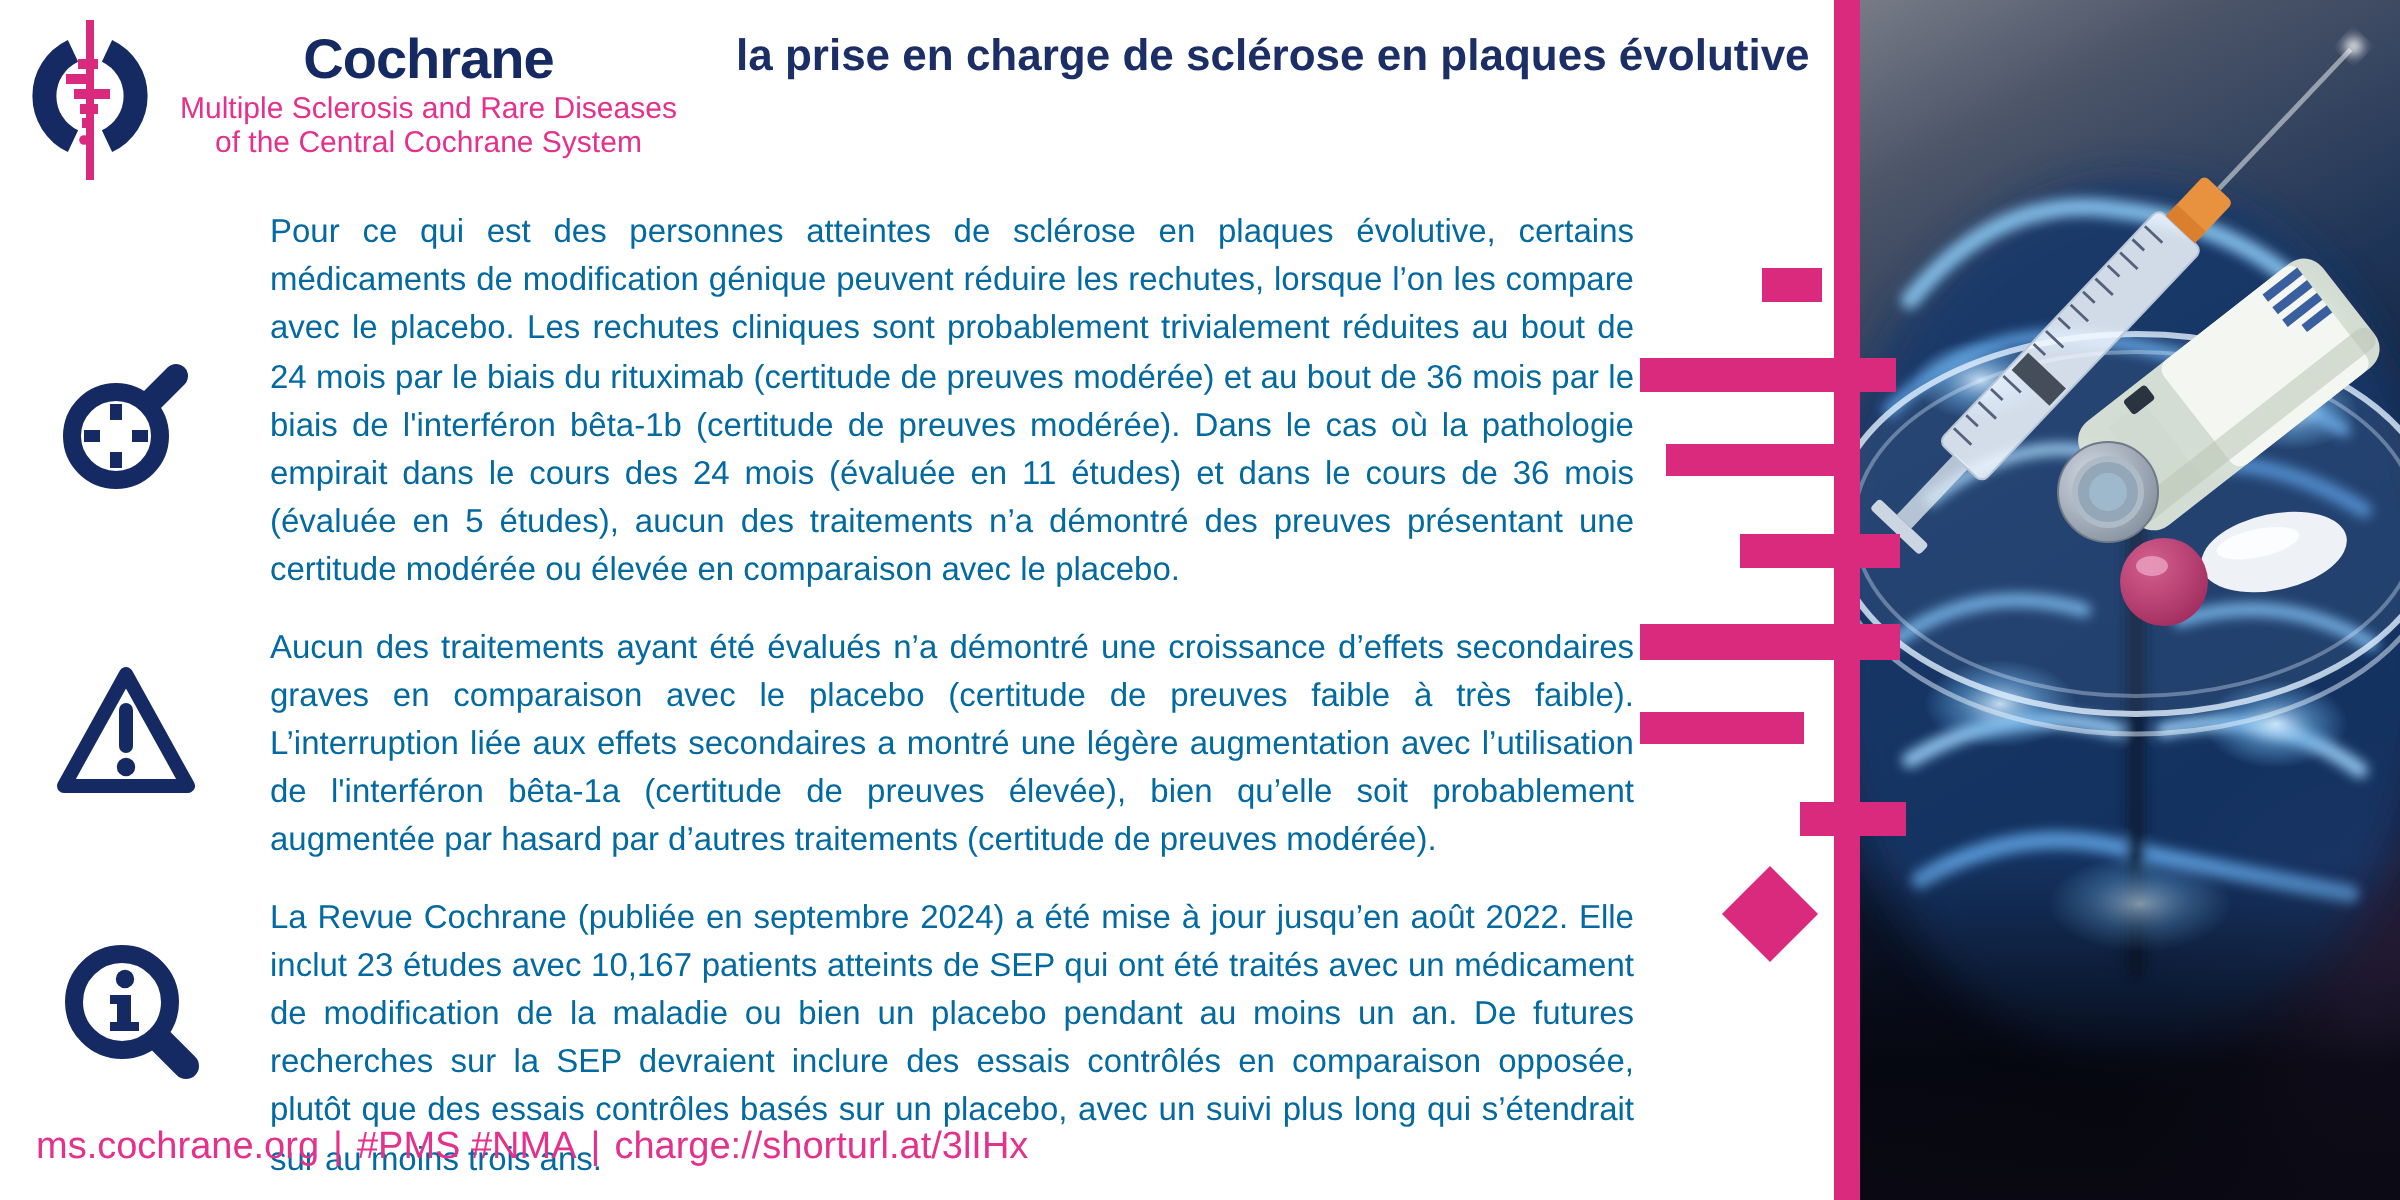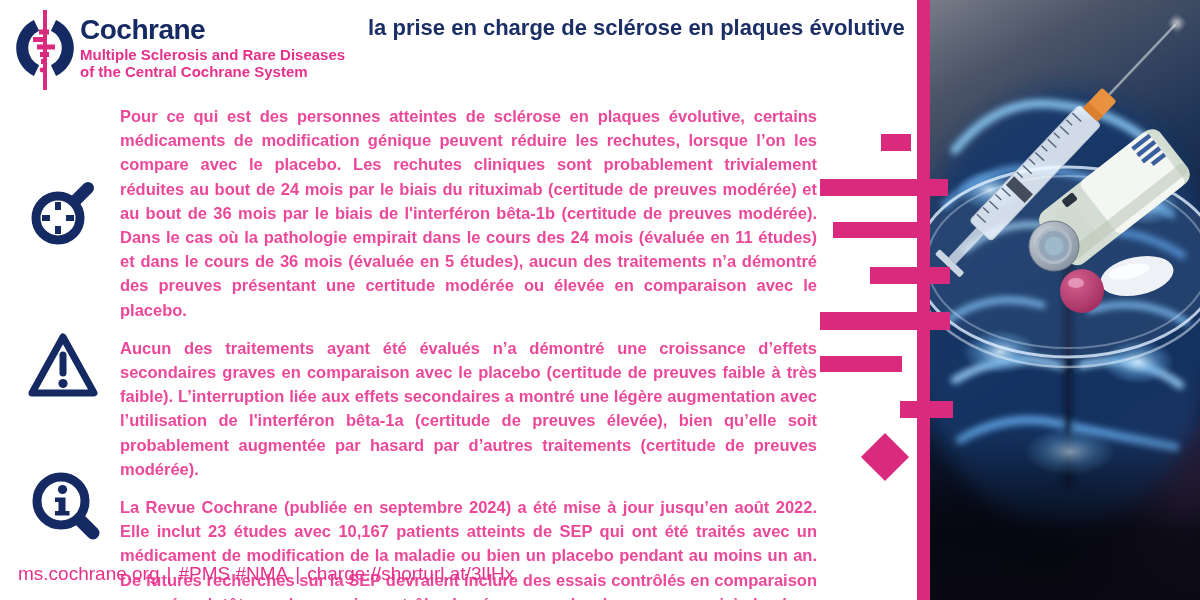--- a/index.html
+++ b/index.html
@@ -1,29 +1,29 @@
 <!DOCTYPE html>
 <html><head>
 <meta charset="utf-8">
 <style>
   html,body{margin:0;padding:0;}
   body{width:1200px;height:600px;font-family:"Liberation Sans",sans-serif;background:#ffffff;overflow:hidden;}
   .card{position:relative;width:1200px;height:600px;background:#ffffff;overflow:hidden;}
 
   
-  .logo-block{position:absolute;left:14px;top:6px;display:flex;}
+  .logo-block{position:absolute;left:14px;top:6px;display:flex;gap:10px;text-align:center;}
   .brand-col{padding-top:10px;}
   .brand-name{font-size:28px;font-weight:700;color:#152a63;letter-spacing:-0.5px;line-height:1;}
-  .brand-sub{font-size:15px;font-weight:700;color:#e5308c;line-height:16.5px;margin-top:3px;}
+  .brand-sub{font-size:15px;font-weight:400;color:#e5308c;line-height:16.5px;margin-top:3px;}
 
   .page-title{position:absolute;left:368px;top:13px;width:545px;font-size:22px;font-weight:700;color:#1b2f66;line-height:30px;}
 
   
   .content{position:absolute;left:120px;top:104px;width:697px;}
-  .content p{margin:0 0 14px 0;font-size:16.5px;line-height:24.2px;color:#ec4899;text-align:justify;font-weight:bold;}
+  .content p{margin:0 0 14px 15px;font-size:16.5px;line-height:24.2px;color:#0369a1;text-align:justify;}
 
   .side-icon{position:absolute;left:27px;}
   .icon-1{top:176px;}
   .icon-2{top:330px;}
   .icon-3{top:468px;}
 
   
   .footer{position:absolute;left:18px;top:563px;font-size:19px;color:#e5308c;}
   .footer .sep{padding:0 7px;}
 

